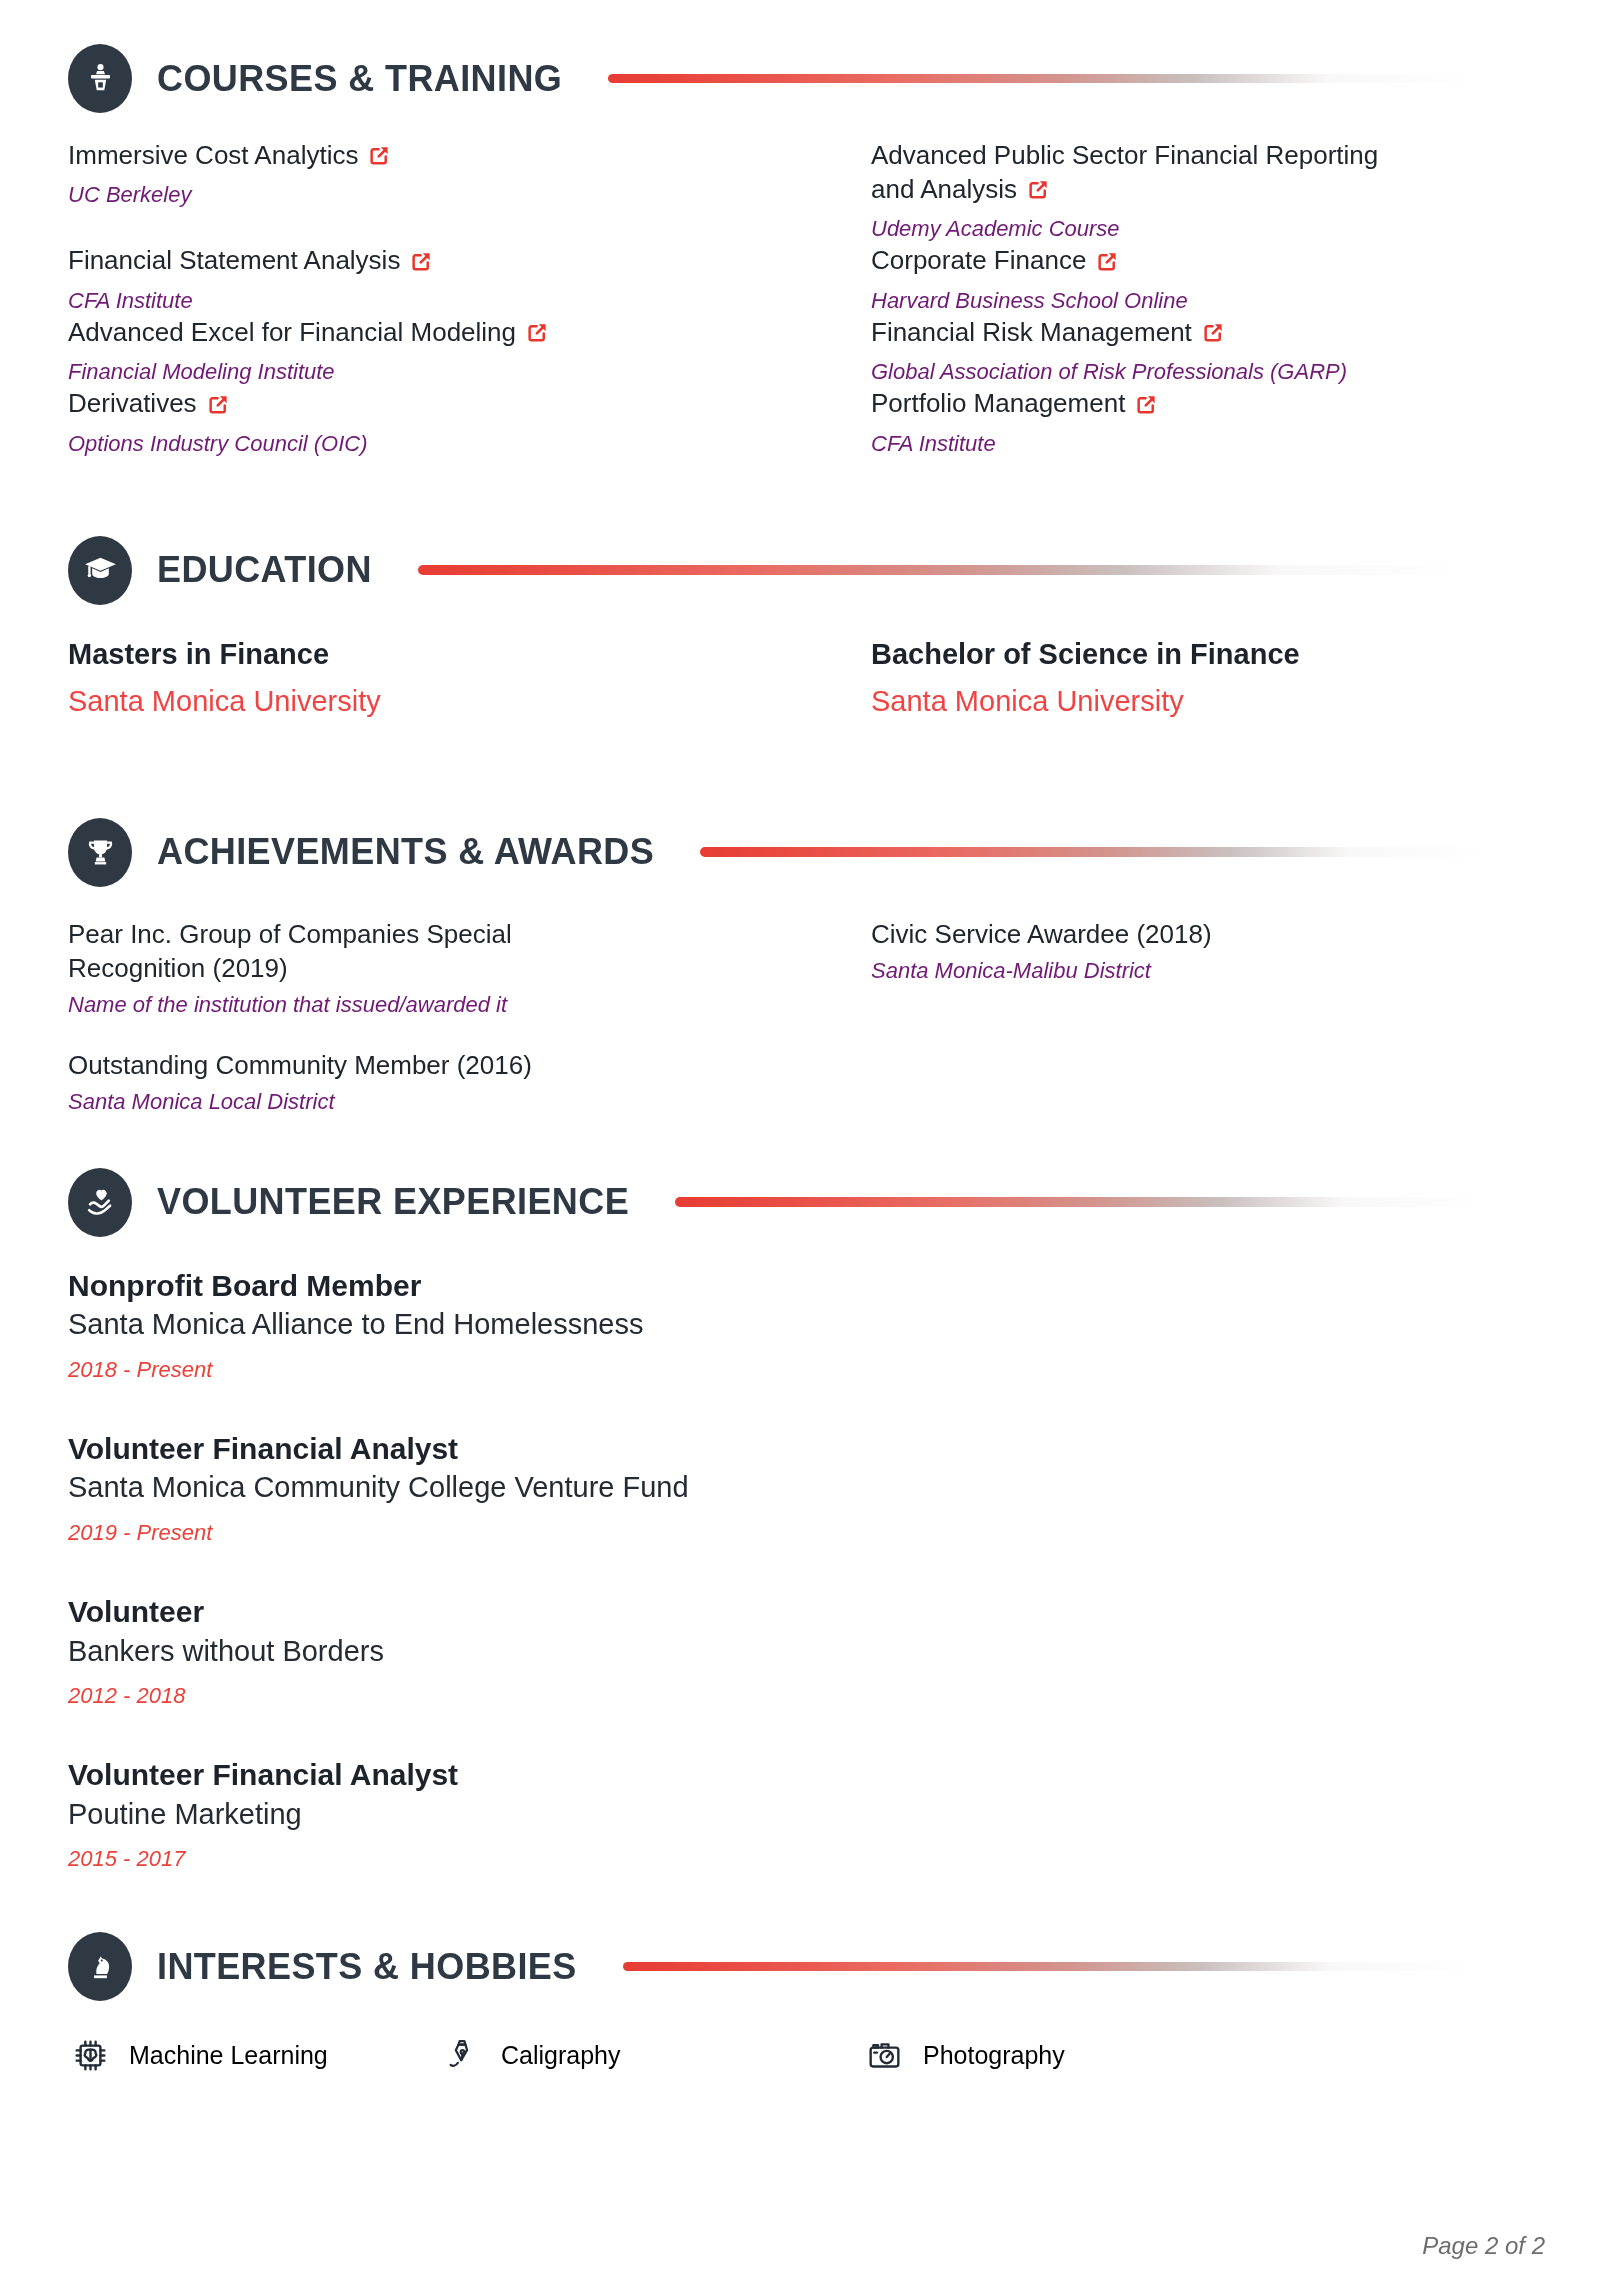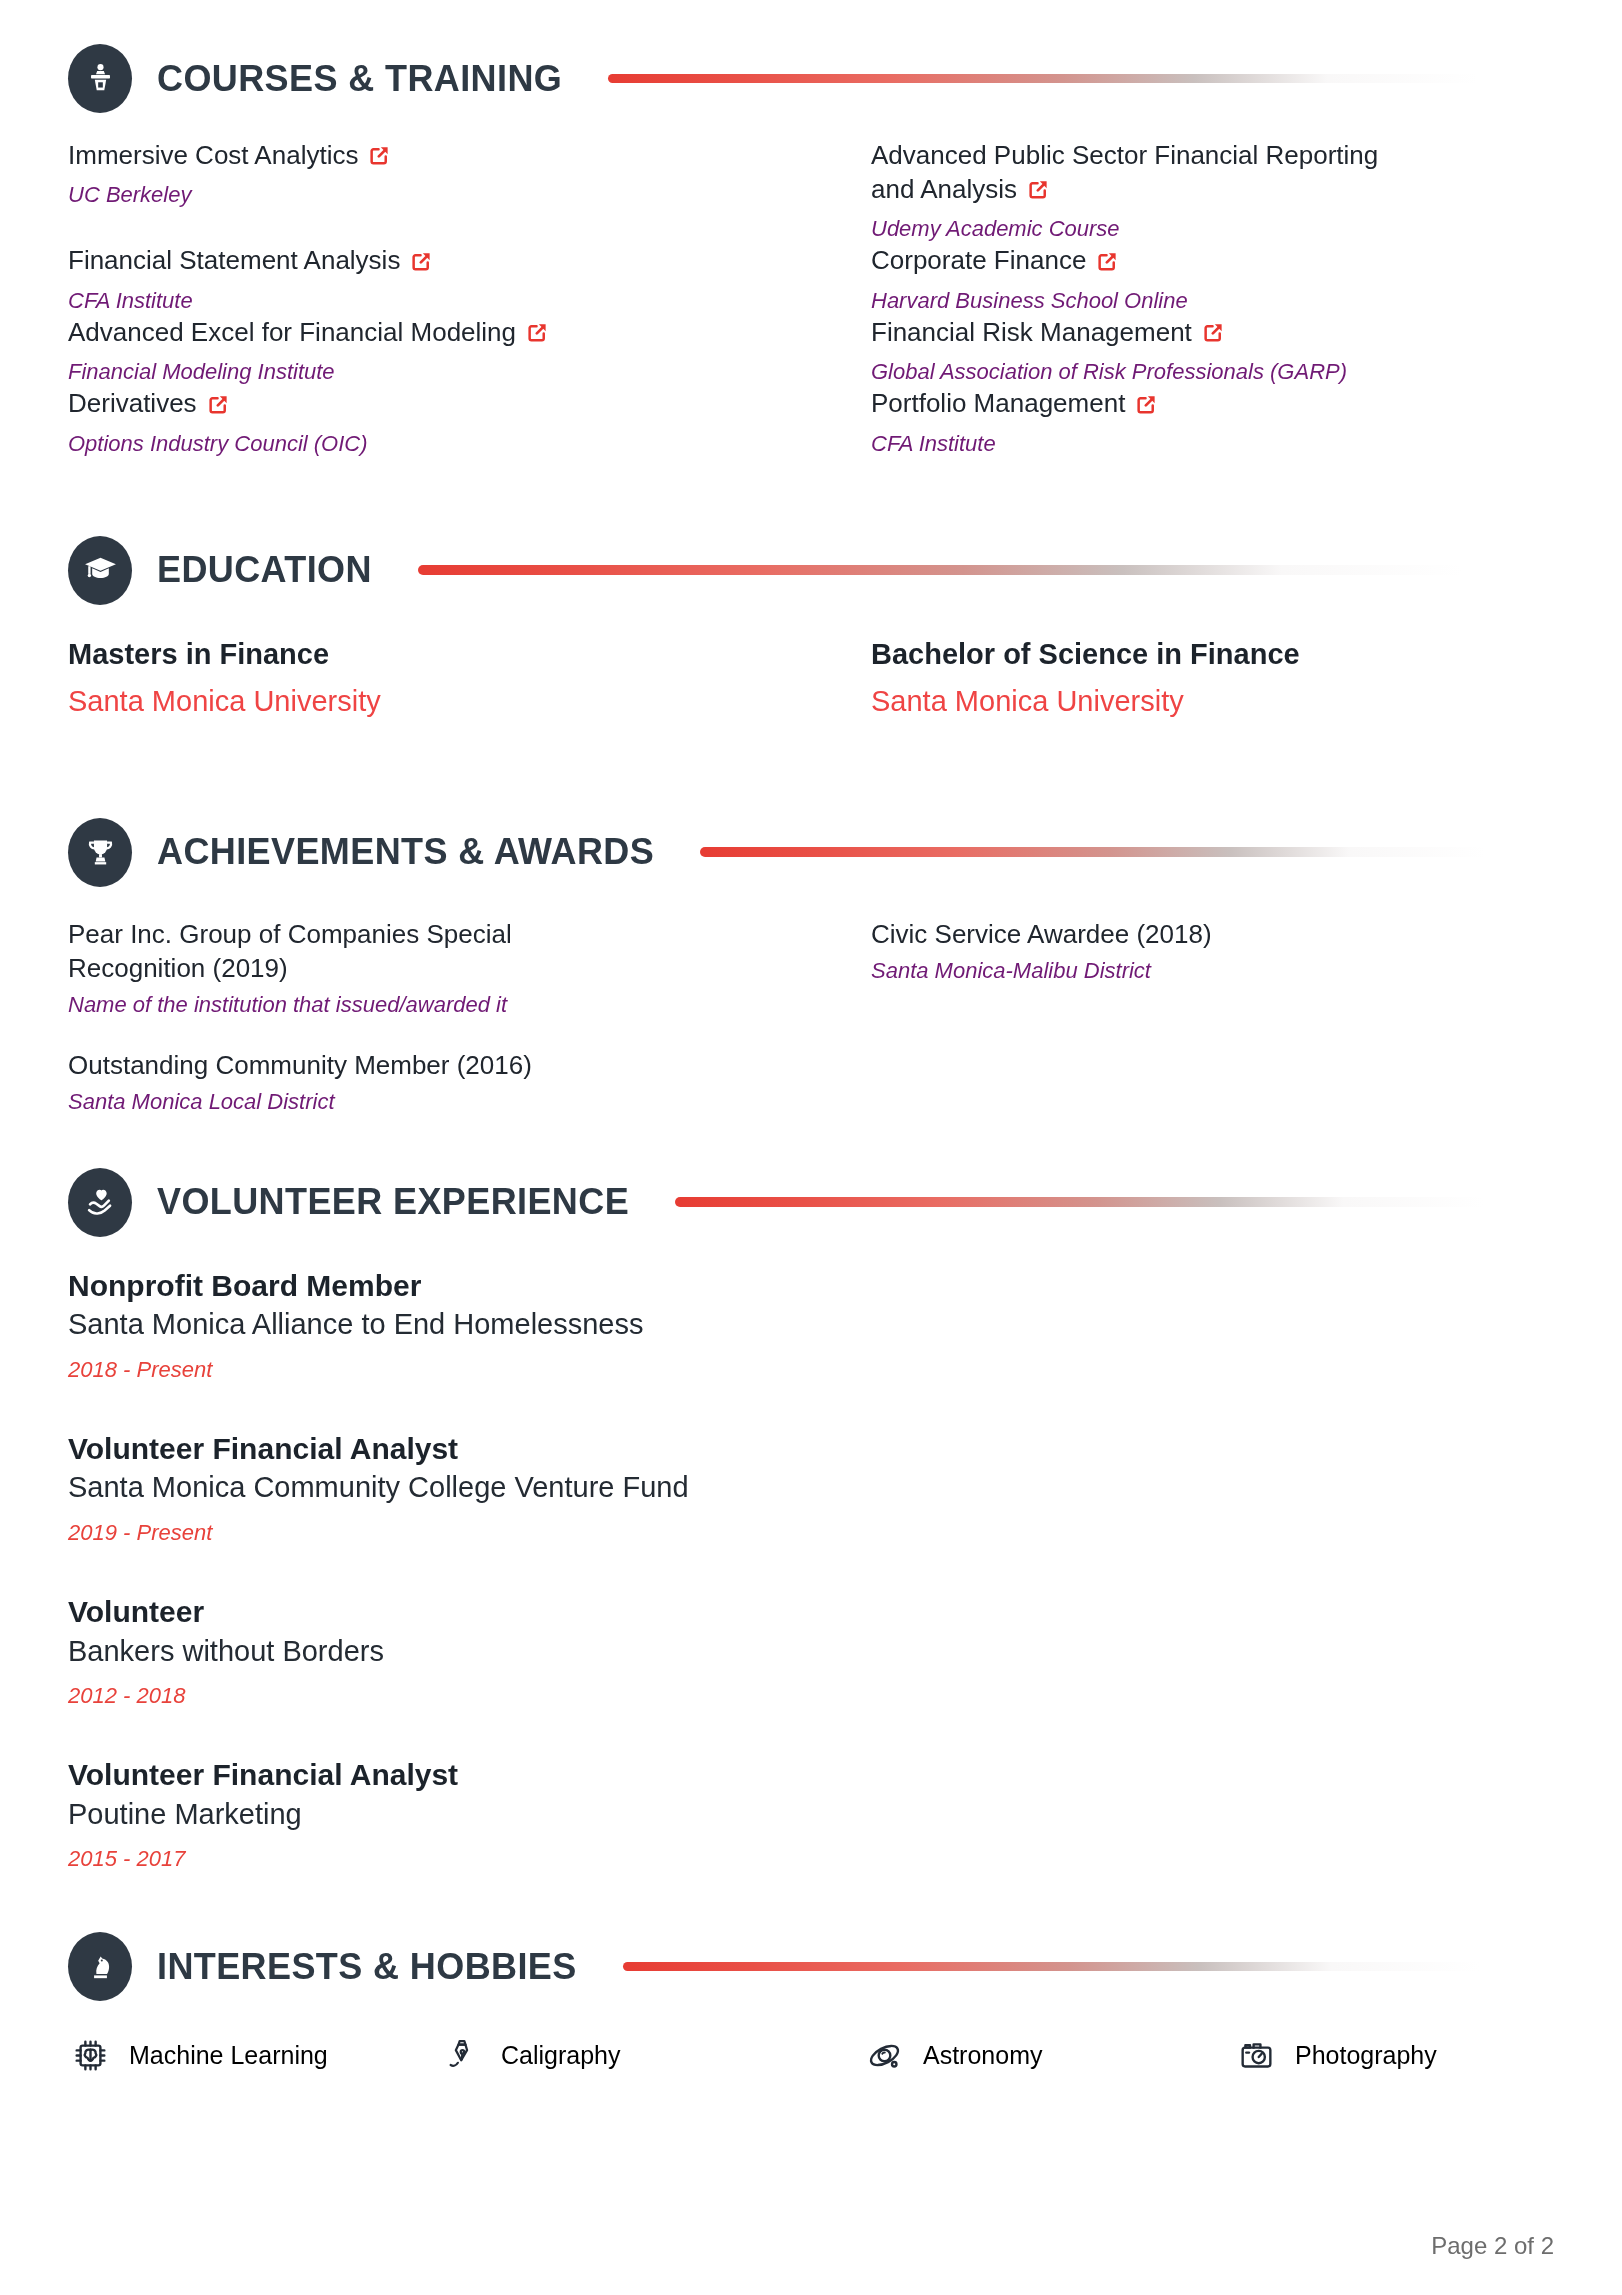--- a/index.html
+++ b/index.html
@@ -47,22 +47,22 @@
   .vol-dates{ font-size:22px; line-height:25px; font-style:italic; color:#e8423b; margin-top:13.5px; }
 
   
   .hobbies { display:grid; grid-template-columns:372px 422px 372px auto;
              margin-top:34px; align-items:center; }
   .hobby { display:flex; align-items:center; gap:17px; }
   .hobby-label { font-size:25px; color:#000000; }
   .hobby-ic { display:flex; align-items:center; justify-content:center; width:44px; flex:0 0 auto; }
 
   
-  .footer { position:absolute; right:68px; bottom:35px; font-size:24px;
-            color:#6d6d6d; }
+  .footer { position:absolute; right:77px; bottom:35px; font-size:24px;
+            font-style:italic; color:#6d6d6d; }
 </style>
 </head>
 <body>
 
 <div class="page">
   <div class="content">
 
     <section>
       <header class="sec-h">
         <span class="badge">
@@ -269,31 +269,20 @@
               <path d="M9.8 4.8h4.4l1 3.5-3.7 6.4-3.4-6.4z"></path>
               <circle cx="12.3" cy="9.4" r="1.1"></circle>
               <path d="M12.2 10.5l-.3 3.6"></path>
               <path d="M4.8 17.7c1.7 1 3.6.3 4.6-1.4"></path>
             </svg>
           </span>
           <span class="hobby-label">Caligraphy</span>
         </div>
         <div class="hobby">
           <span class="hobby-ic">
-            <svg viewBox="0 0 24 24" width="41" height="41" fill="none" stroke="#232b36" stroke-width="1.4">
-              <circle cx="12" cy="12" r="3.4"></circle>
-              <path d="M10.7 11c.3-.5.9-.8 1.5-.7" stroke-width="1.1" stroke-linecap="round"></path>
-              <ellipse cx="12" cy="12" rx="8.6" ry="4.4" transform="rotate(-28 12 12)"></ellipse>
-              <circle cx="17.7" cy="17.1" r="1.3"></circle>
-            </svg>
-          </span>
-          <span class="hobby-label">Astronomy</span>
-        </div>
-        <div class="hobby">
-          <span class="hobby-ic">
             <svg viewBox="0 0 24 24" width="41" height="41" fill="none" stroke="#232b36" stroke-width="1.4" stroke-linecap="round" stroke-linejoin="round">
               <rect x="3.9" y="7.4" width="16.2" height="11" rx="1.4"></rect>
               <path d="M10.3 7.4V5.5h4v1.9"></path>
               <rect x="5.5" y="5.9" width="2.7" height="1.5"></rect>
               <circle cx="13.3" cy="12.9" r="3.6"></circle>
               <path d="M13.3 12.9l1.7-1.9"></path>
               <path d="M6 10.3h1.6"></path>
             </svg>
           </span>
           <span class="hobby-label">Photography</span>

